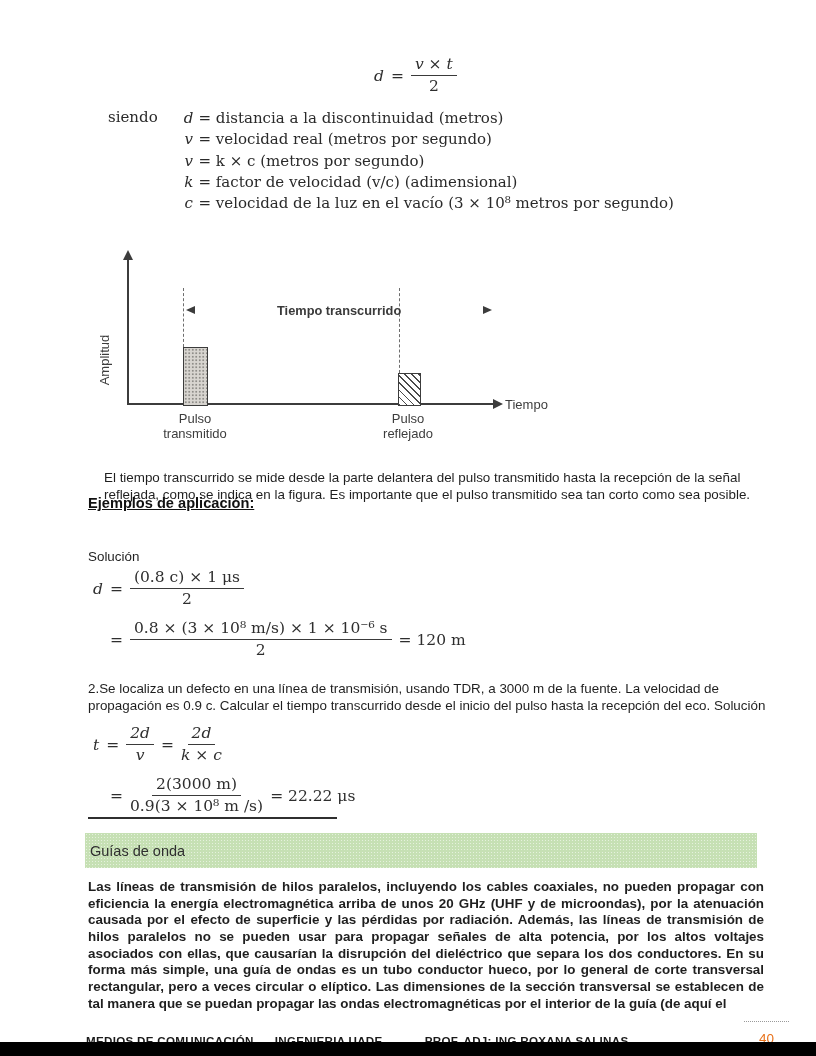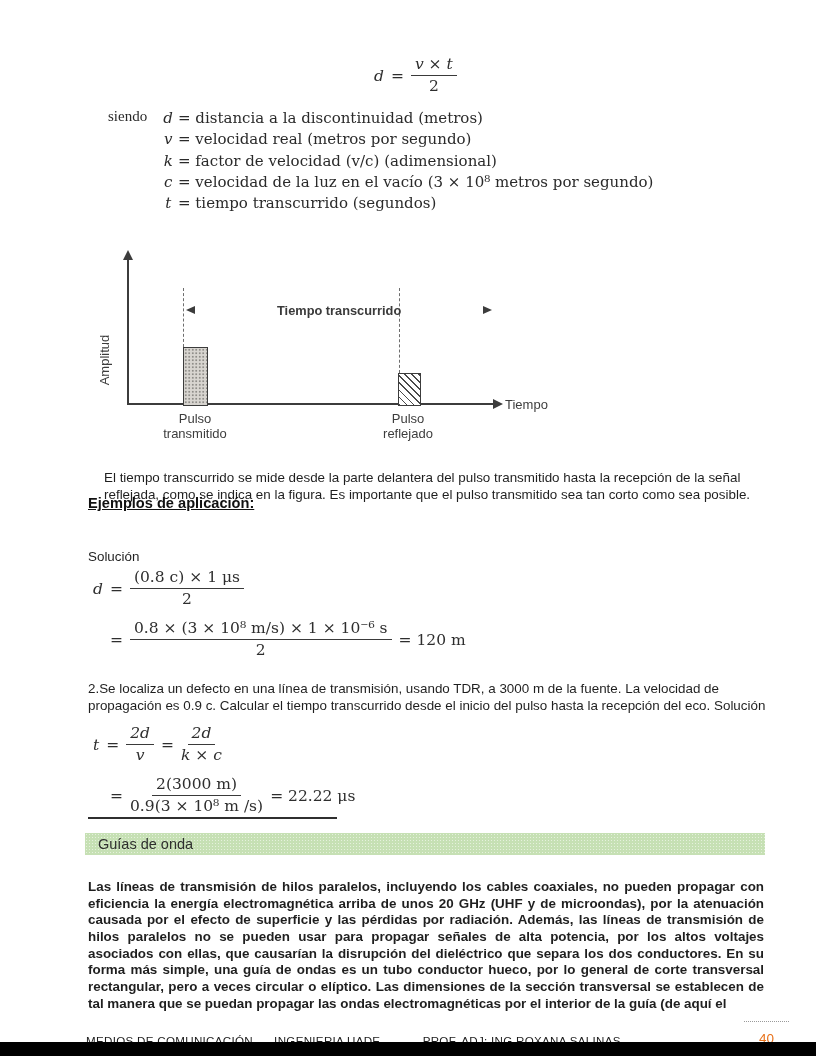--- a/index.html
+++ b/index.html
@@ -14,21 +14,21 @@
   .formula-row{display:flex;align-items:center;gap:7px;
                font-family:"DejaVu Serif","Liberation Serif",serif;
                font-size:15.5px;color:#2e2e2e;}
   .frac{display:inline-flex;flex-direction:column;align-items:center;line-height:1.25;}
   .frac .num{padding:0 4px 1px;border-bottom:1.2px solid #3a3a3a;white-space:nowrap;}
   .frac .den{padding-top:1px;white-space:nowrap;}
 
   
   .siendo{position:absolute;left:108px;top:108px;display:flex;
           font-family:"DejaVu Serif","Liberation Serif",serif;font-size:15px;color:#2a2a2a;}
-  .siendo .siendo-word{margin-right:16px;font-family:Liberation Serif, serif;}
+  .siendo .siendo-word{margin-right:26px;}
   .siendo .defs{display:flex;flex-direction:column;}
   .siendo .def-row{line-height:21.3px;white-space:nowrap;}
   .siendo .def-row .sym{font-style:italic;display:inline-block;min-width:10px;text-align:center;}
 
   
   .diagram{position:absolute;left:88px;top:250px;width:440px;height:196px;}
   .axis-y{position:absolute;left:39px;top:8px;width:2px;height:147px;background:#3c3c3c;}
   .axis-x{position:absolute;left:39px;top:153px;width:368px;height:2px;background:#3c3c3c;}
   .arrow-up{position:absolute;left:35px;top:0;width:0;height:0;
             border-left:5px solid transparent;border-right:5px solid transparent;
@@ -63,29 +63,29 @@
   .pl-t{left:52px;}  .pl-r{left:265px;}
 
   
   .ej-heading{position:absolute;left:88px;top:495px;font-size:14.6px;font-weight:bold;
               text-decoration:underline;color:#111;}
   .formula-block{position:absolute;display:flex;flex-direction:column;gap:9px;}
   .indent{margin-left:17px;}
   .rule-under{position:absolute;left:88px;top:817px;width:249px;height:2px;background:#2f2f2f;}
 
   
-  .green-bar{position:absolute;left:85px;top:833px;width:672px;height:22px;
+  .green-bar{position:absolute;left:85px;top:833px;width:672px;height:35px;
              background-color:#c6e0b4;
              background-image:radial-gradient(rgba(255,255,255,0.55) 0.7px, transparent 0.8px);
              background-size:3px 3px;
-             display:flex;align-items:center;padding-left:8px;}
+             display:flex;align-items:center;}
   .green-bar span{font-size:14.5px;color:#2f2f2f;padding-left:5px;}
 
   
-  .footer-text{position:absolute;left:86px;top:1034px;font-size:11.6px;font-weight:normal;
+  .footer-text{position:absolute;left:86px;top:1034px;font-size:11.6px;font-weight:bold;
                letter-spacing:0.3px;color:#1a1a1a;white-space:pre;z-index:1;}
   .pageno-rule{position:absolute;left:744px;top:1021px;width:45px;height:0;
                border-top:1.5px dotted #9a9a9a;}
   .pageno{position:absolute;left:744px;top:1023px;width:45px;text-align:center;
           font-size:13.5px;color:#e8711a;margin-top:8px;}
   .bottom-bar{position:absolute;left:0;bottom:0;width:816px;height:14px;background:#000;z-index:2;}
 
   .justify{text-align:justify;font-weight:bold;}
 </style>
 </head>
@@ -100,23 +100,23 @@
       <span class="num var">v × t</span>
       <span class="den">2</span>
     </span>
   </div>
 
   <div class="siendo">
     <div class="siendo-word">siendo</div>
     <div class="defs">
       <div class="def-row"><span class="sym">d</span> <span>=</span> <span>distancia a la discontinuidad (metros)</span></div>
       <div class="def-row"><span class="sym">v</span> <span>=</span> <span>velocidad real (metros por segundo)</span></div>
+      <div class="def-row"><span class="sym">v</span> <span>=</span> <span>k × c (metros por segundo)</span></div>
       <div class="def-row"><span class="sym">k</span> <span>=</span> <span>factor de velocidad (v/c) (adimensional)</span></div>
       <div class="def-row"><span class="sym">c</span> <span>=</span> <span>velocidad de la luz en el vacío (3 × 10⁸ metros por segundo)</span></div>
-      <div class="def-row"><span class="sym">t</span> <span>=</span> <span>tiempo transcurrido (segundos)</span></div>
     </div>
   </div>
 
   <div class="diagram">
     <div class="arrow-up"></div>
     <div class="axis-y"></div>
     <div class="axis-x"></div>
     <div class="arrow-right-axis"></div>
     <div class="amplitud">Amplitud</div>
     <div class="tiempo-label">Tiempo</div>

